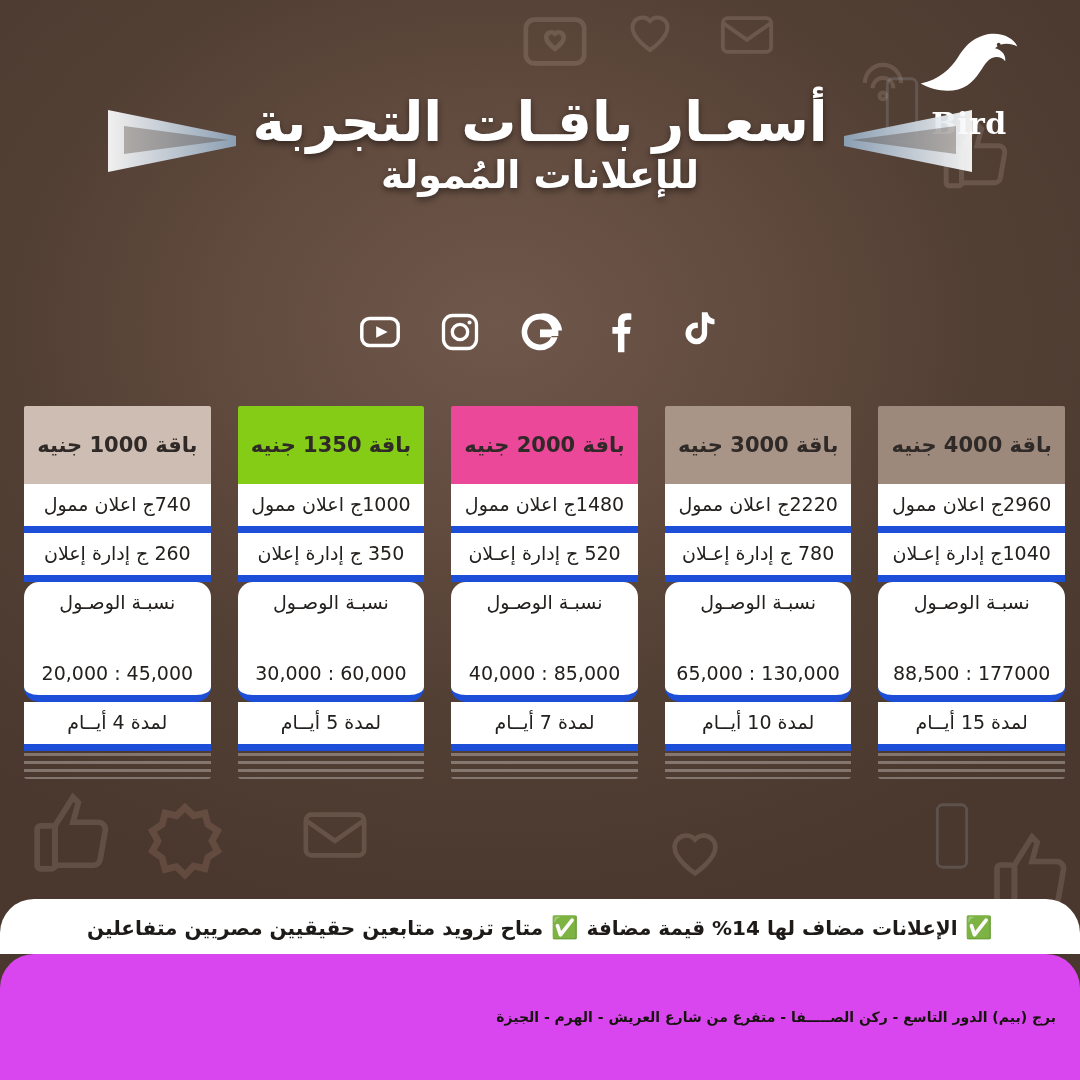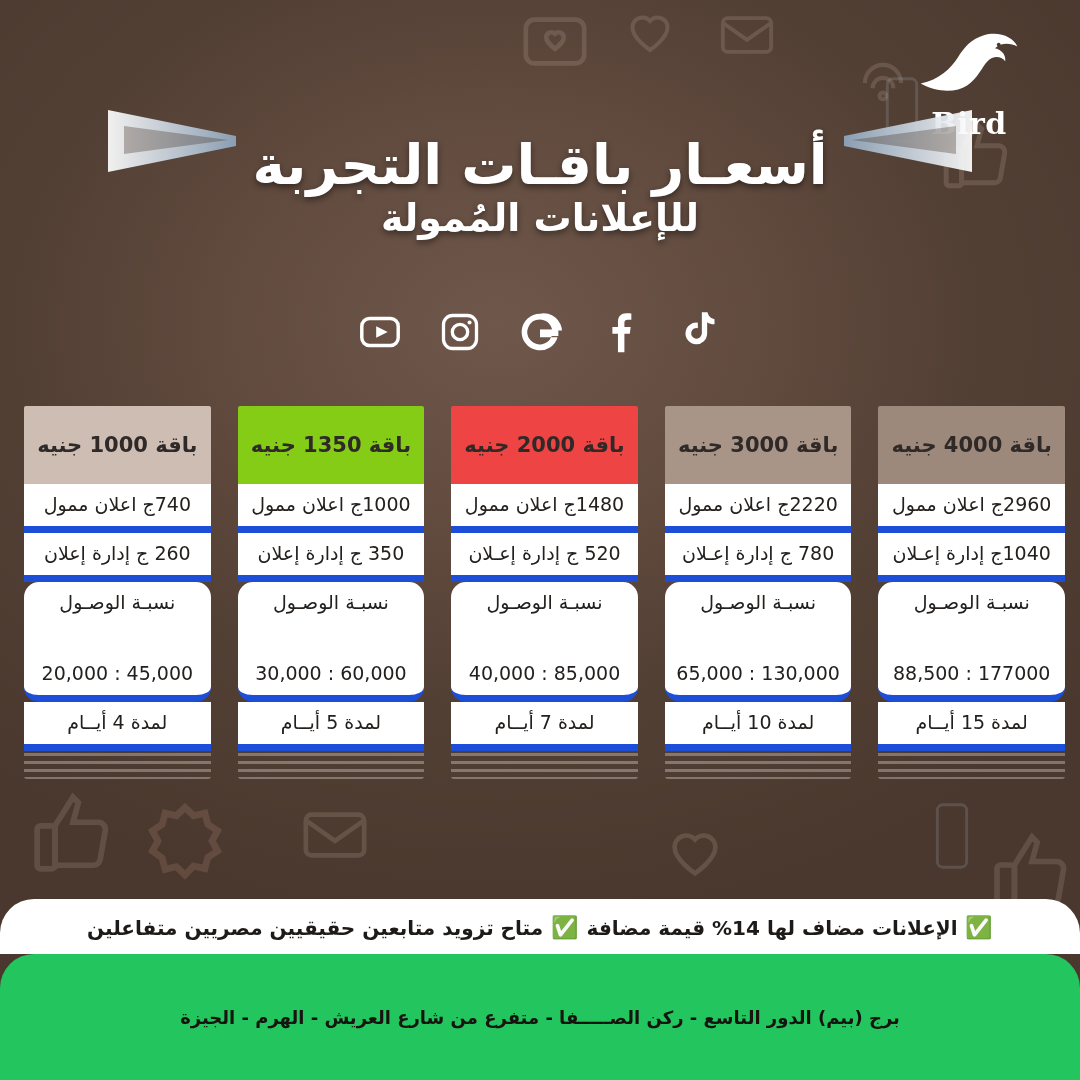--- a/index.html
+++ b/index.html
@@ -25,21 +25,20 @@
   }
   .logo-bird { display:block; margin: 0 auto; }
   .logo-text {
     font-size: 30px; font-weight: 700; letter-spacing: .5px;
     color: #fff; margin-top: 2px; font-family: "DejaVu Serif","Liberation Serif",serif;
   }
 
   .title-block {
     position: absolute; top: 92px; left: 0; right: 0;
     text-align: center;
-    margin-top: 43px;
   }
   .title-line {
     color: #ffffff;
     font-weight: 700;
     font-size: 55px;
     line-height: 1.12;
     letter-spacing: 1px;
     text-shadow: 0 3px 6px rgba(0,0,0,.45);
     position: relative;
     z-index: 3;
@@ -106,24 +105,24 @@
     border-radius: 34px 34px 0 0;
     padding: 16px 20px 14px;
     text-align: center;
     font-size: 20px; font-weight: 700; color: #1d1a18;
     display: flex; align-items: center; justify-content: center; gap: 8px;
   }
   .check { color:#17a54a; font-size: 22px; }
   .addr-bar {
     position: absolute; left: 0; right: 0; bottom: 0;
     height: 126px;
-    background: #22c55e;
+    background: #d946ef;
     border-radius: 34px 34px 0 0;
-    display: flex; align-items: center; justify-content: center;
-    font-size: 18px; font-weight: 700; color: #17130f;
+    display: flex; align-items: center; 
+    font-size: 14px; font-weight: 700; color: #17130f;
     padding: 0 24px;
   }
 </style>
 </head>
 <body>
 
 <div class="doodles">
   <svg class="doodle" style="top:8px;left:520px;" width="70" height="70" viewBox="0 0 24 24" fill="none" stroke="#e6cfc2" stroke-width="1.6">
     <rect x="2" y="4" width="20" height="15" rx="3"></rect>
       <path d="M12 14s-3-2.2-3-4a1.8 1.8 0 0 1 3-1.2A1.8 1.8 0 0 1 15 10c0 1.8-3 4-3 4z"></path>
@@ -260,21 +259,21 @@
     <div class="row">350 ج إدارة إعلان</div>
     <div class="row two-line">
       <span>نسبـة الوصـول</span>
       <span class="sub">60,000 : 30,000</span>
     </div>
     <div class="row">لمدة 5 أيــام</div>
     <div class="shadowstack"></div>
   </div>
 
   <div class="pkg">
-    <div class="head" style="background:#ef4444">باقة 2000 جنيه</div>
+    <div class="head" style="background:#ec4899">باقة 2000 جنيه</div>
     <div class="row">1480ج اعلان ممول</div>
     <div class="row">520 ج إدارة إعـلان</div>
     <div class="row two-line">
       <span>نسبـة الوصـول</span>
       <span class="sub">85,000 : 40,000</span>
     </div>
     <div class="row">لمدة 7 أيــام</div>
     <div class="shadowstack"></div>
   </div>
 

